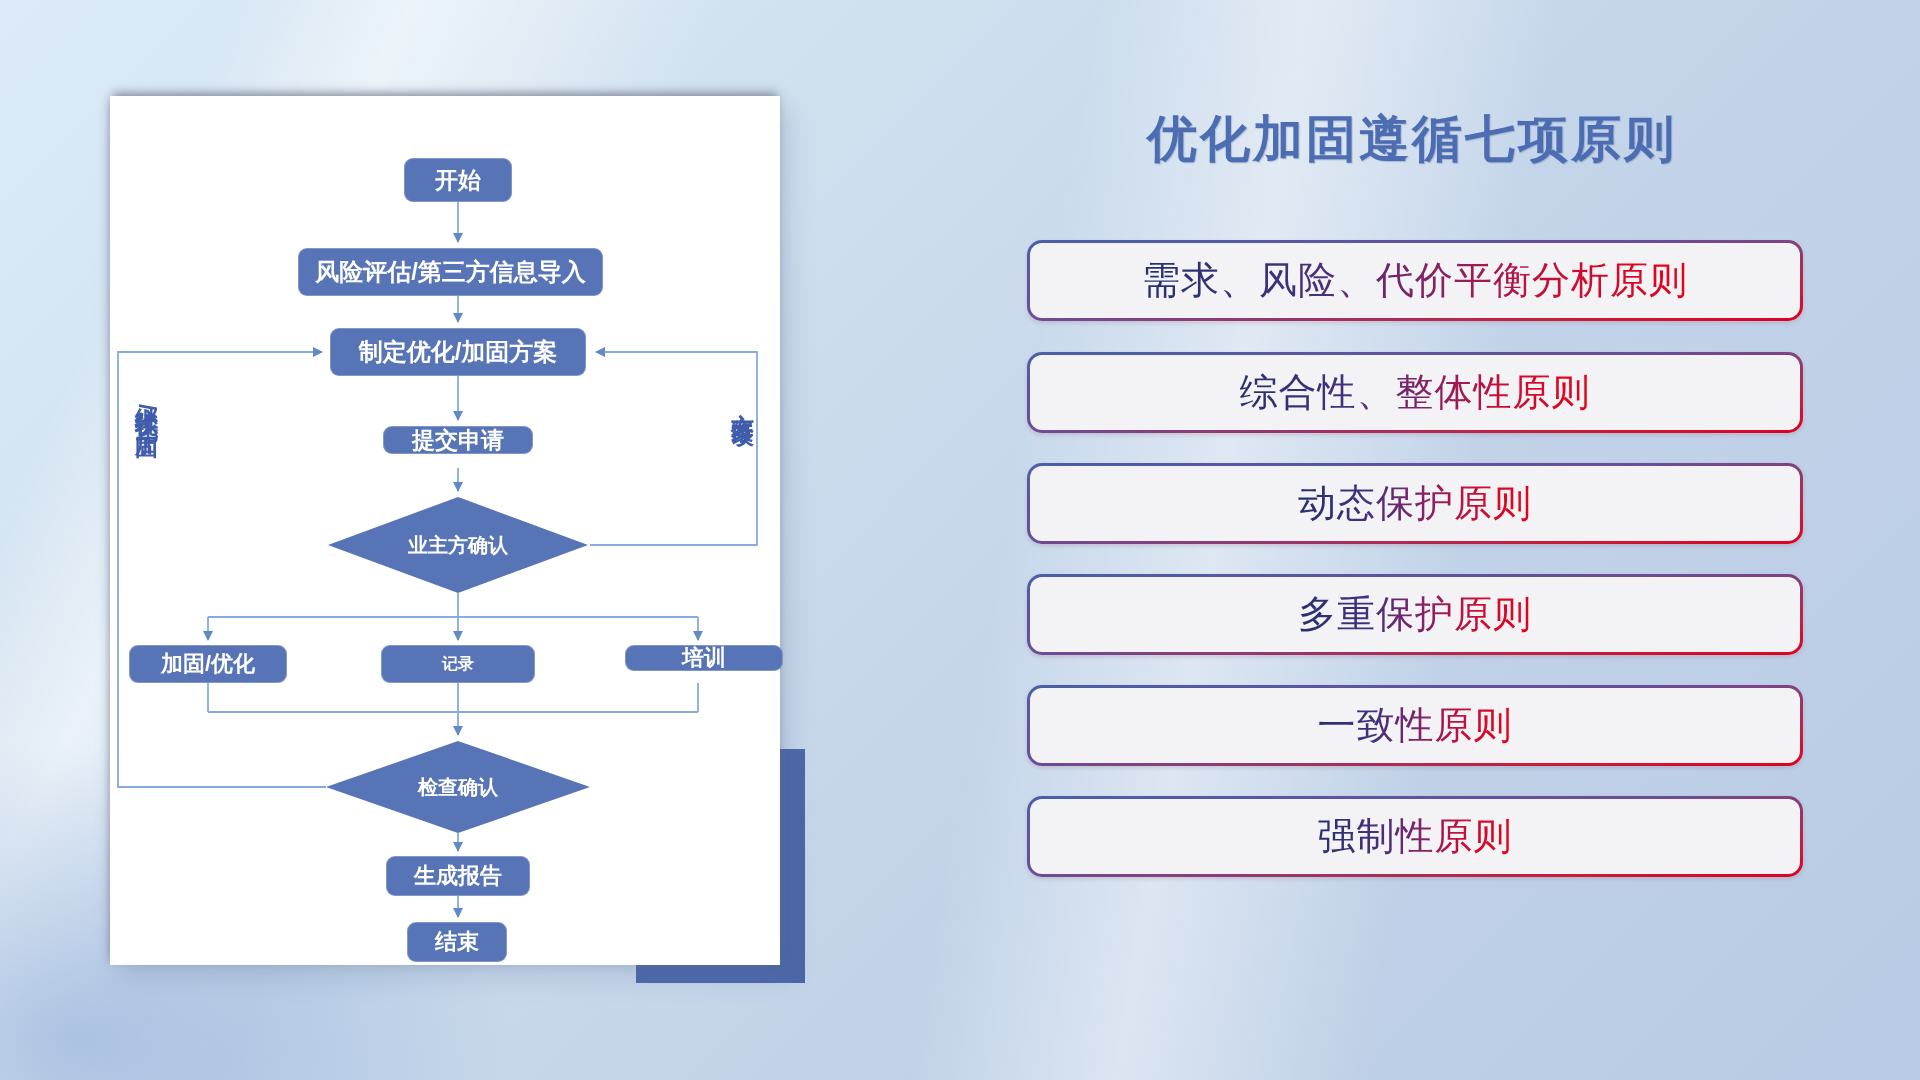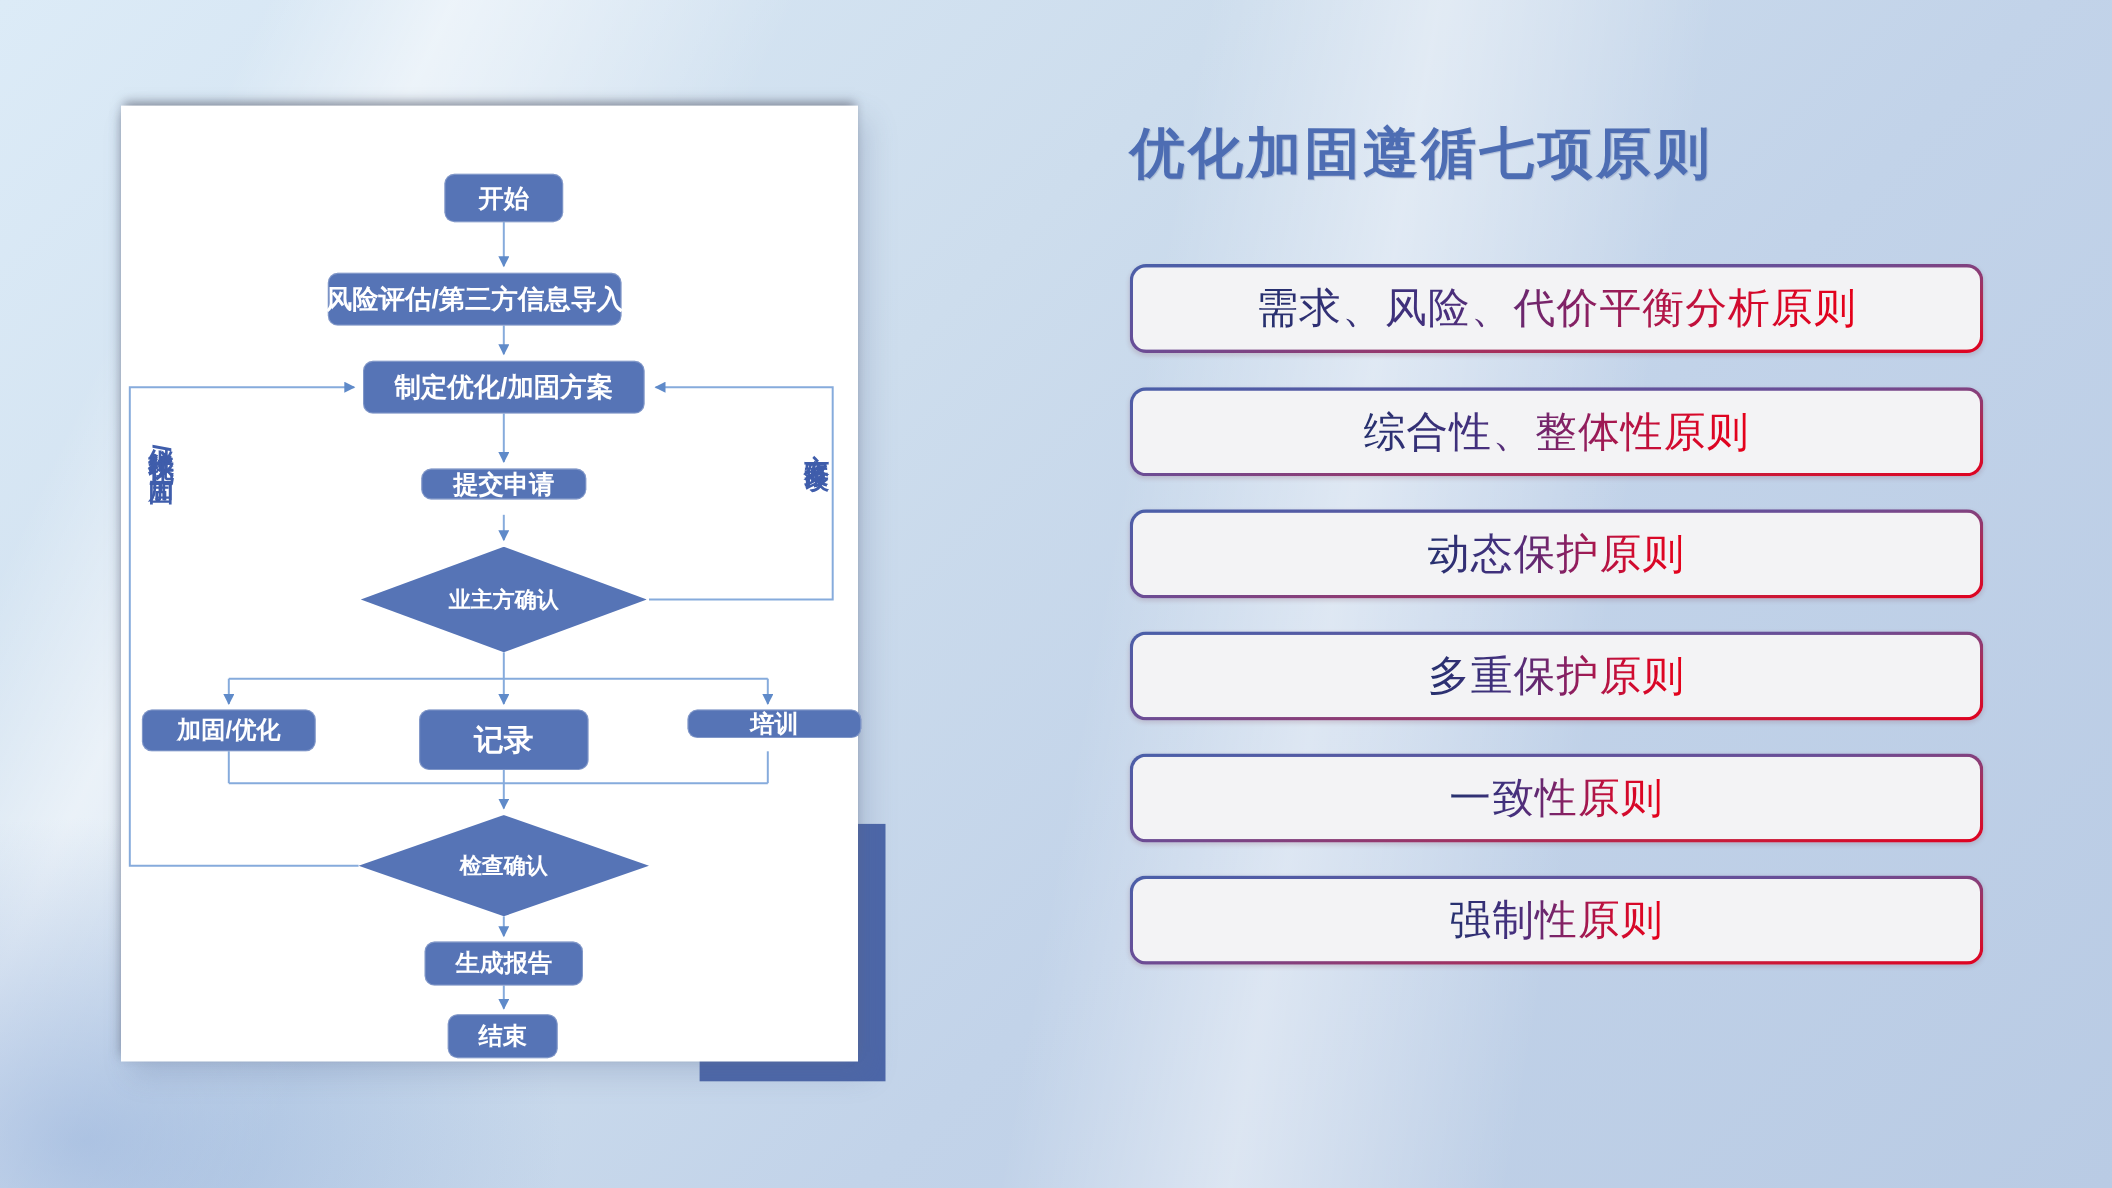--- a/index.html
+++ b/index.html
@@ -28,21 +28,21 @@
   .fnode{position:absolute;z-index:4;display:flex;align-items:center;justify-content:center;
     background:#5674b6;color:#fff;font-weight:bold;border-radius:9px;white-space:nowrap;
     box-shadow:inset 0 0 0 1px rgba(255,255,255,.25);}
   .fdiamond{position:absolute;z-index:4;display:flex;align-items:center;justify-content:center;
     background:#5674b6;color:#fff;font-weight:bold;white-space:nowrap;
     clip-path:polygon(50% 0,100% 50%,50% 100%,0 50%);}
   .vlabel{position:absolute;z-index:4;writing-mode:vertical-lr;text-orientation:mixed;
     color:#3f5dab;font-weight:bold;font-size:23px;letter-spacing:4px;}
 
   
-  .panel-title{position:absolute;left:1027px;top:106px;width:770px;z-index:2;
+  .panel-title{position:absolute;left:1027px;top:106px;width:770px;z-index:2;text-align:center;
     font-size:50px;font-weight:bold;letter-spacing:3px;color:#4d6db3;
     text-shadow:1px 1px 1px rgba(50,70,130,.25);}
   .pbox{position:absolute;left:1027px;width:770px;height:75px;z-index:2;border-radius:15px;
     border:3px solid transparent;display:flex;align-items:center;justify-content:center;
     background:linear-gradient(#f3f3f5,#f3f3f5) padding-box,
                linear-gradient(173deg,#4a5fa9 0%,#6a4d96 45%,#c41f3e 80%,#e0001f 100%) border-box;
     box-shadow:0 2px 4px rgba(120,60,80,.18);}
   .ptext{font-size:38px;letter-spacing:1px;white-space:nowrap;
     background:linear-gradient(90deg,#25306e 0%,#44307e 30%,#8a2062 55%,#cf0c31 78%,#e60019 100%);
     -webkit-background-clip:text;background-clip:text;color:transparent;-webkit-text-fill-color:transparent;}
@@ -81,41 +81,41 @@
     <line x1="458" y1="833" x2="458" y2="851" marker-end="url(#arr)"></line>
     <line x1="458" y1="896" x2="458" y2="917" marker-end="url(#arr)"></line>
     <polyline points="326,787 118,787 118,352 322,352" marker-end="url(#arr)"></polyline>
     <polyline points="590,545 757,545 757,352 596,352" marker-end="url(#arr)"></polyline>
   </svg>
 
   <div class="fnode" style="left:404px;top:158px;width:108px;height:44px;font-size:23px;">
       <span>开始</span>
     </div>
 
-  <div class="fnode" style="left:298px;top:248px;width:267px;height:48px;font-size:24px;">
+  <div class="fnode" style="left:298px;top:248px;width:305px;height:48px;font-size:24px;">
       <span>风险评估/第三方信息导入</span>
     </div>
 
   <div class="fnode" style="left:330px;top:328px;width:256px;height:48px;font-size:24px;">
       <span>制定优化/加固方案</span>
     </div>
 
   <div class="fnode" style="left:383px;top:426px;width:150px;height:28px;font-size:23px;">
       <span>提交申请</span>
     </div>
 
   <div class="fdiamond" style="left:328px;top:497px;width:260px;height:96px;font-size:20px;">
       <span>业主方确认</span>
     </div>
 
   <div class="fnode" style="left:129px;top:645px;width:158px;height:38px;font-size:22px;">
       <span>加固/优化</span>
     </div>
 
-  <div class="fnode" style="left:381px;top:645px;width:154px;height:55px;font-size:27px;font-family:Liberation Mono, monospace;">
+  <div class="fnode" style="left:381px;top:645px;width:154px;height:38px;font-size:16px;font-family:Liberation Mono, monospace;">
       <span>记录</span>
     </div>
 
   <div class="fnode" style="left:625px;top:645px;width:158px;height:26px;font-size:22px;">
       <span>培训</span>
     </div>
 
   <div class="fdiamond" style="left:326px;top:741px;width:264px;height:92px;font-size:20px;">
       <span>检查确认</span>
     </div>

